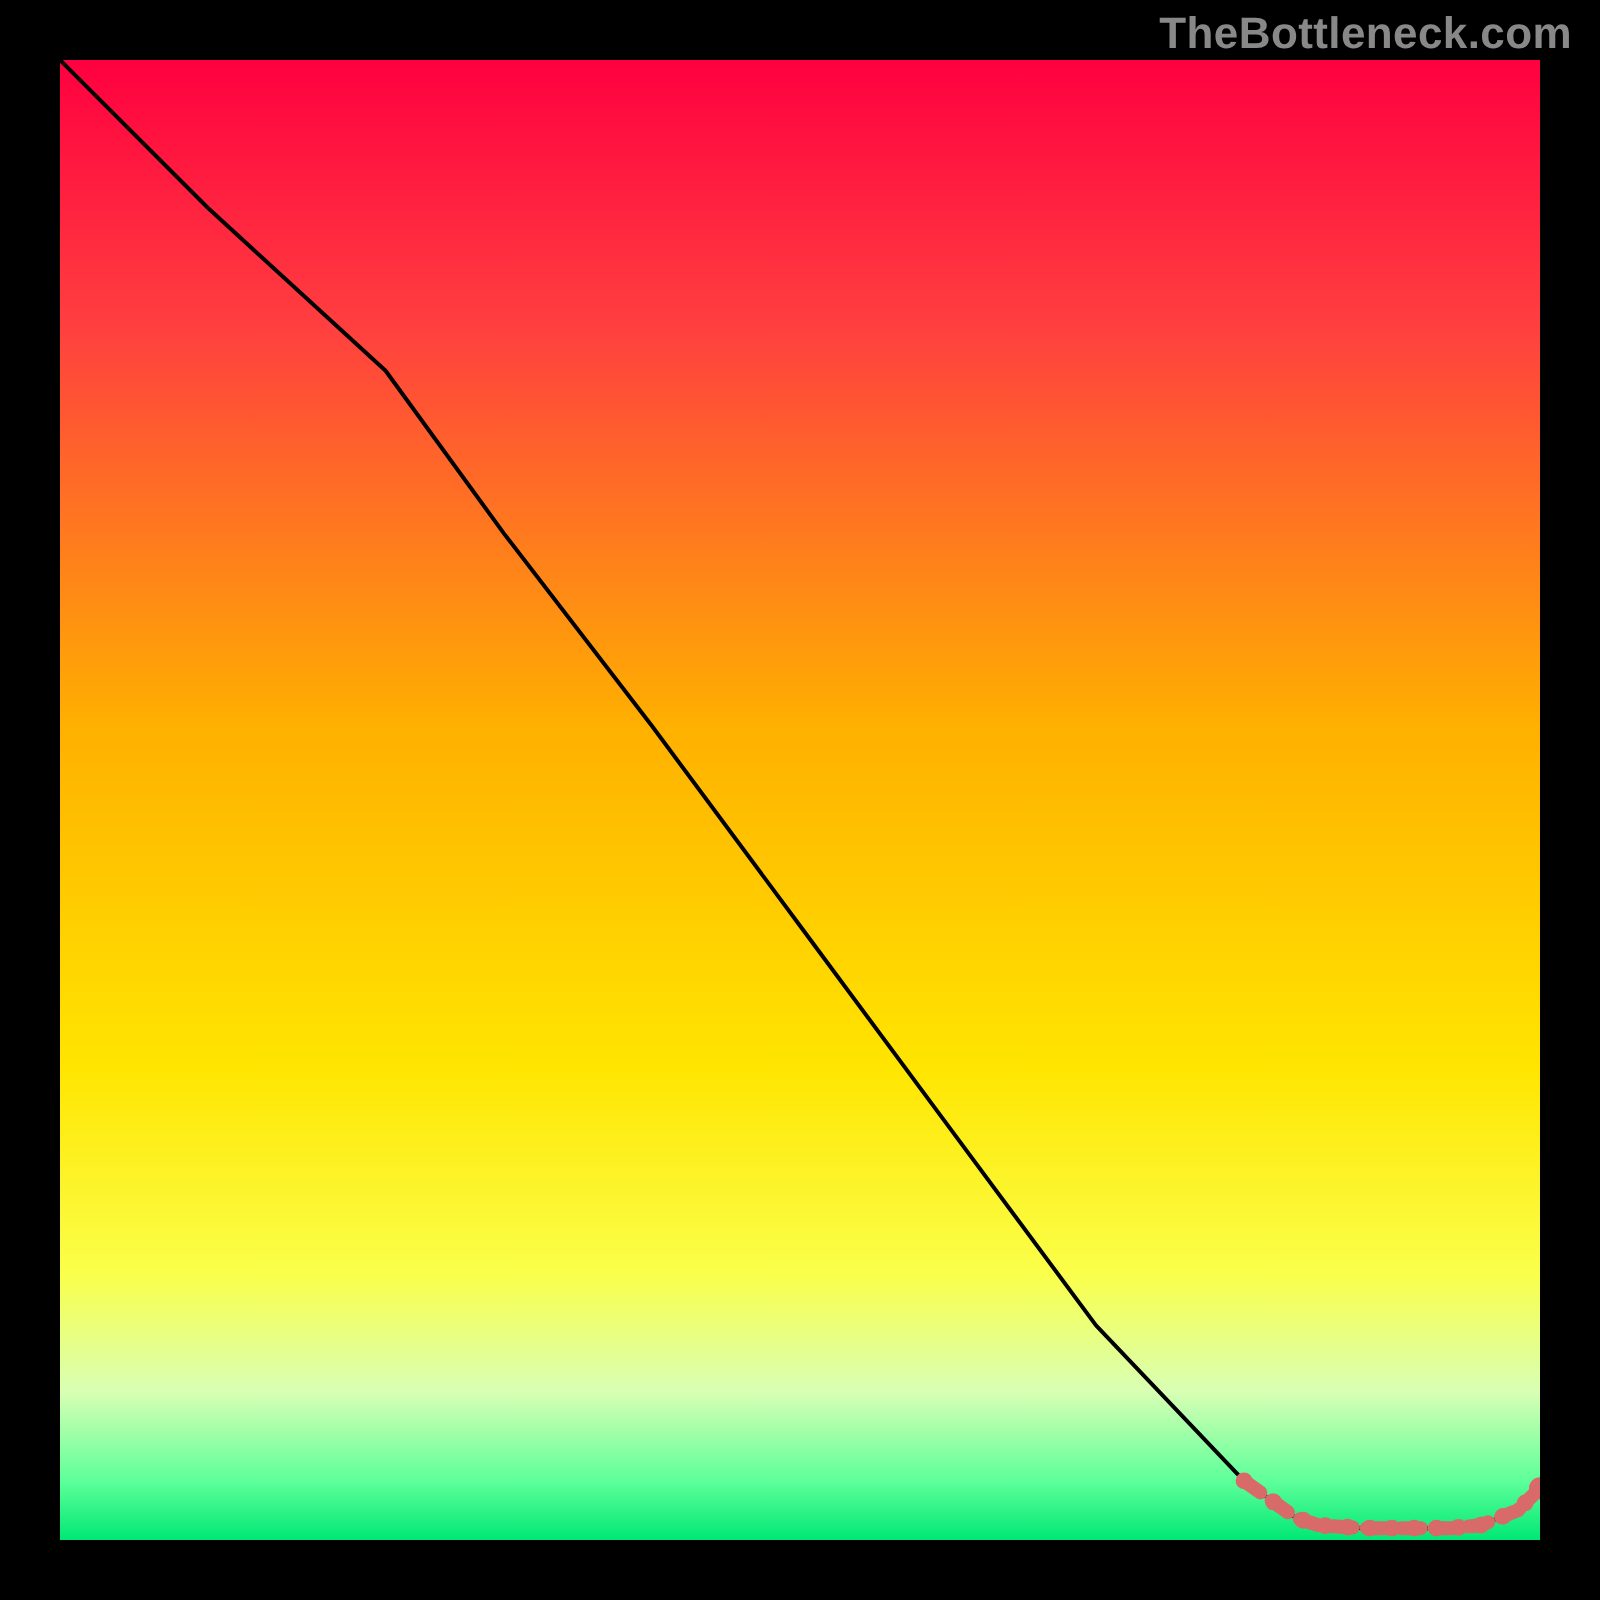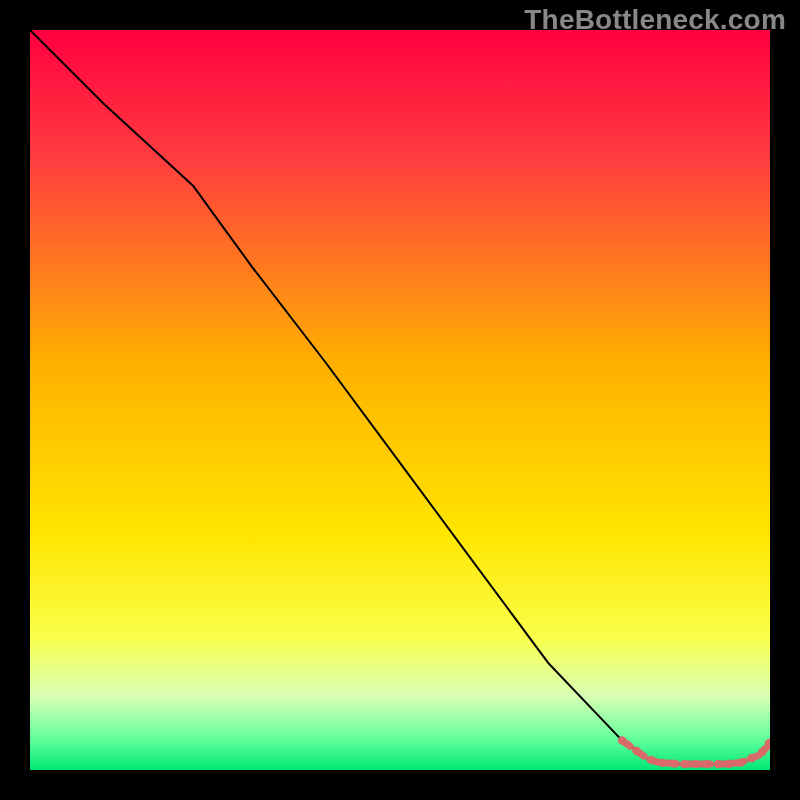--- a/index.html
+++ b/index.html
@@ -16,21 +16,21 @@
     top: 0;
     width: 800px;
     height: 800px;
     background: #000000;
   }
   .watermark {
     position: absolute;
     top: 4px;
     right: 14px;
     font-family: Arial, Helvetica, sans-serif;
-    font-size: 28px;
+    font-size: 22px;
     font-weight: bold;
     color: #888888;
     letter-spacing: 0.2px;
   }
   svg.plot {
     position: absolute;
     left: 30px;
     top: 30px;
     width: 740px;
     height: 740px;

